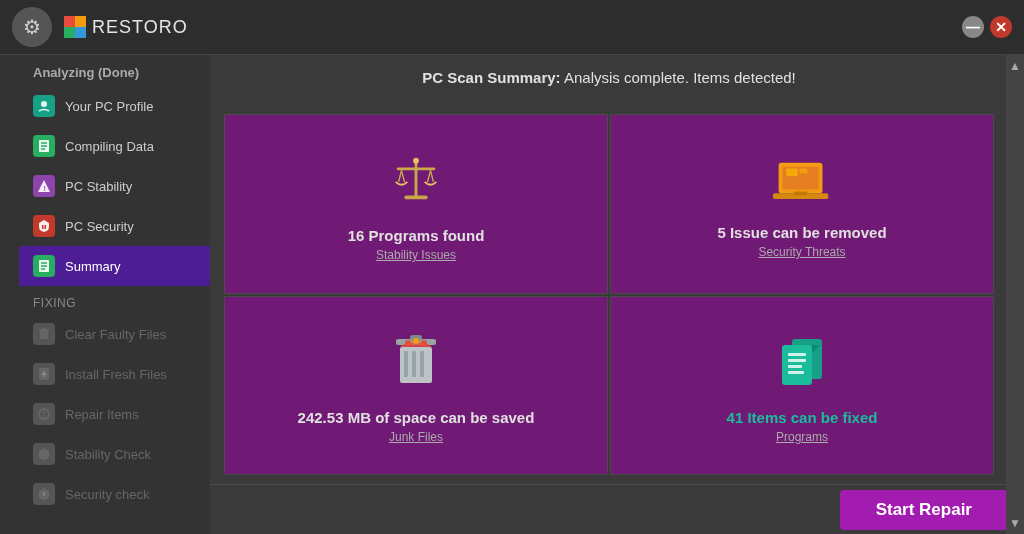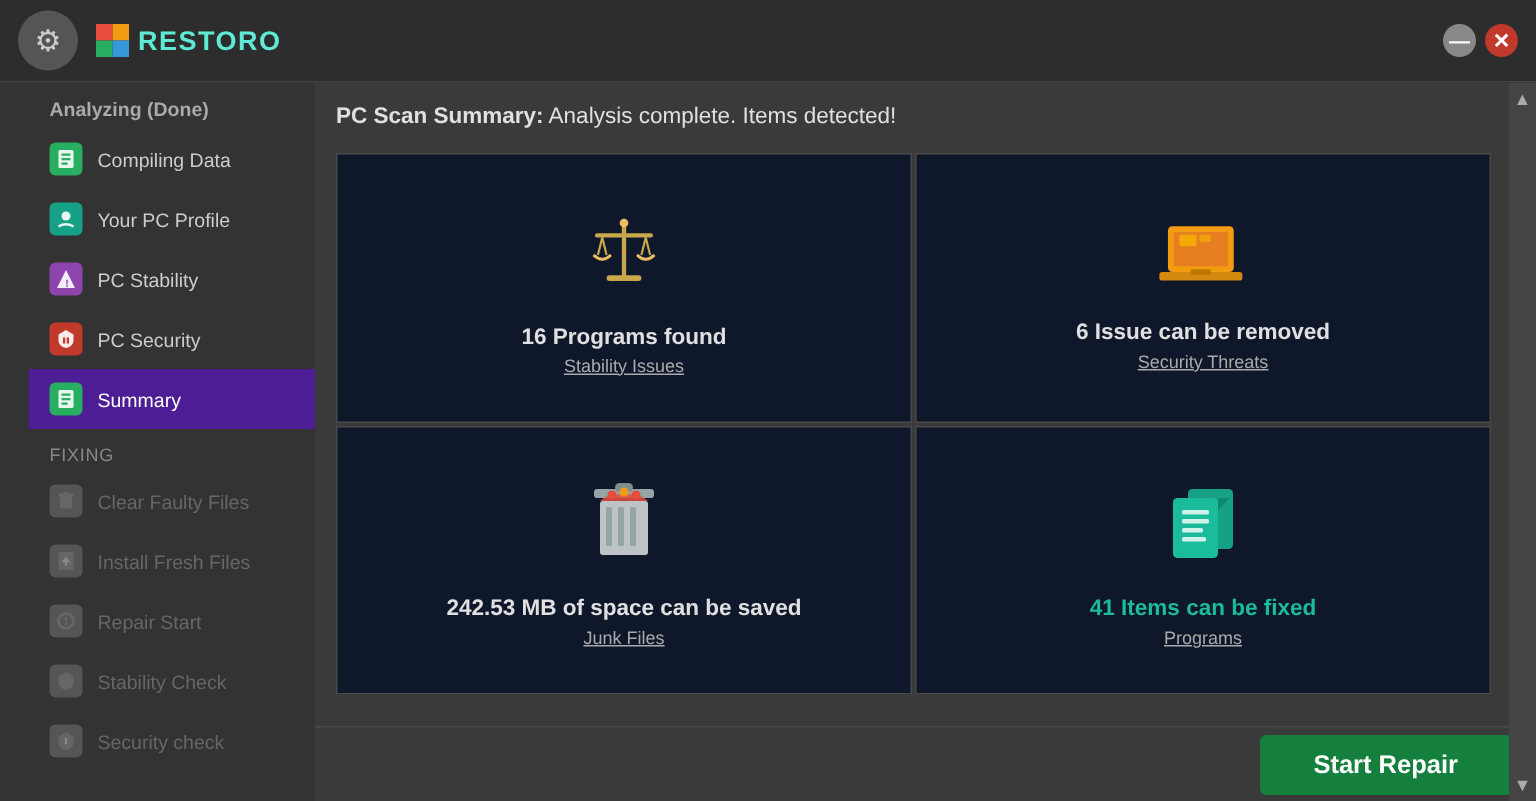--- a/index.html
+++ b/index.html
@@ -39,23 +39,23 @@
     .logo-area {
       display: flex;
       align-items: center;
       gap: 6px;
     }
     .logo-icon {
       width: 22px;
       height: 22px;
     }
     .logo-text {
-      color: #5eead4;
+      color: #e5e5e5;
       font-size: 18px;
-      font-weight: bold;
+      font-weight: normal;
       letter-spacing: 1px;
     }
     .title-bar-controls {
       margin-left: auto;
       display: flex;
       gap: 6px;
     }
     .title-btn {
       width: 22px;
       height: 22px;
@@ -175,38 +175,39 @@
 
     .panel-content {
       padding: 14px 30px 14px 14px;
       flex: 1;
       overflow: hidden;
     }
 
     .scan-summary-title {
       font-size: 15px;
       color: #e0e0e0;
-      margin-bottom: 16px;
+      margin-bottom: 28px;
       font-weight: normal;
+      text-align: center;
     }
     .scan-summary-title strong {
       font-weight: bold;
     }
 
     
     .cards-grid {
       display: grid;
       grid-template-columns: 1fr 1fr;
       grid-template-rows: 1fr 1fr;
       gap: 2px;
       height: calc(100% - 40px);
     }
 
     .card {
-      background: #0f172a;
+      background: #701a75;
       display: flex;
       flex-direction: column;
       align-items: center;
       justify-content: center;
       padding: 20px 10px 14px 10px;
       border: 1px solid #4a4a4a;
     }
 
     .card-icon {
       font-size: 52px;
@@ -236,21 +237,21 @@
       height: 50px;
       display: flex;
       align-items: center;
       justify-content: flex-end;
       padding: 0 16px;
       border-top: 1px solid #4a4a4a;
       flex-shrink: 0;
     }
 
     .start-repair-btn {
-      background: #15803d;
+      background: #a21caf;
       color: #fff;
       border: none;
       border-radius: 4px;
       padding: 10px 36px;
       font-size: 17px;
       font-weight: bold;
       cursor: pointer;
     }
 
     
@@ -280,40 +281,40 @@
     <button class="title-btn title-btn-close">✕</button>
   </div>
 </div>
 
 <div class="main-area">
 
   <div class="sidebar">
     <div class="sidebar-header">Analyzing (Done)</div>
 
     <div class="sidebar-item">
+      <div class="sidebar-icon icon-teal">
+        <svg width="14" height="14" viewBox="0 0 14 14">
+            <circle cx="7" cy="5" r="3" fill="white" opacity="0.9"></circle>
+            <path d="M2 12 Q7 9 12 12" stroke="white" stroke-width="1.5" fill="none" opacity="0.9"></path>
+          </svg>
+      </div>
+      <span>Your PC Profile</span>
+    </div>
+    <div class="sidebar-item">
       <div class="sidebar-icon icon-green">
         <svg width="14" height="14" viewBox="0 0 14 14">
             <rect x="2" y="1" width="10" height="12" rx="1" fill="white" opacity="0.9"></rect>
             <line x1="4" y1="4" x2="10" y2="4" stroke="#27ae60" stroke-width="1.5"></line>
             <line x1="4" y1="7" x2="10" y2="7" stroke="#27ae60" stroke-width="1.5"></line>
             <line x1="4" y1="10" x2="8" y2="10" stroke="#27ae60" stroke-width="1.5"></line>
           </svg>
       </div>
       <span>Compiling Data</span>
     </div>
     <div class="sidebar-item">
-      <div class="sidebar-icon icon-teal">
-        <svg width="14" height="14" viewBox="0 0 14 14">
-            <circle cx="7" cy="5" r="3" fill="white" opacity="0.9"></circle>
-            <path d="M2 12 Q7 9 12 12" stroke="white" stroke-width="1.5" fill="none" opacity="0.9"></path>
-          </svg>
-      </div>
-      <span>Your PC Profile</span>
-    </div>
-    <div class="sidebar-item">
       <div class="sidebar-icon icon-purple">
         <svg width="14" height="14" viewBox="0 0 14 14">
             <polygon points="7,1 13,13 1,13" fill="white" opacity="0.9"></polygon>
             <text x="6.5" y="12" font-size="7" fill="#8e44ad" font-weight="bold">!</text>
           </svg>
       </div>
       <span>PC Stability</span>
     </div>
     <div class="sidebar-item">
       <div class="sidebar-icon icon-red">
@@ -360,21 +361,21 @@
       <span>Install Fresh Files</span>
     </div>
     <div class="sidebar-item disabled">
       <div class="sidebar-icon icon-gray">
         <svg width="14" height="14" viewBox="0 0 14 14">
             <circle cx="7" cy="7" r="5" fill="none" stroke="#666" stroke-width="2"></circle>
             <line x1="7" y1="4" x2="7" y2="7" stroke="#666" stroke-width="1.5"></line>
             <circle cx="7" cy="9" r="1" fill="#666"></circle>
           </svg>
       </div>
-      <span>Repair Start</span>
+      <span>Repair Items</span>
     </div>
     <div class="sidebar-item disabled">
       <div class="sidebar-icon icon-gray">
         <svg width="14" height="14" viewBox="0 0 14 14">
             <path d="M7 1 L12 4 L12 8 Q12 12 7 13 Q2 12 2 8 L2 4 Z" fill="#666"></path>
           </svg>
       </div>
       <span>Stability Check</span>
     </div>
     <div class="sidebar-item disabled">
@@ -433,21 +434,21 @@
               <rect x="12" y="12" width="38" height="24" rx="1" fill="#e67e22"></rect>
 
               <rect x="16" y="14" width="12" height="8" rx="1" fill="#f8b500" opacity="0.8"></rect>
               <rect x="30" y="14" width="8" height="5" rx="1" fill="#f8b500" opacity="0.6"></rect>
 
               <rect x="2" y="40" width="58" height="6" rx="2" fill="#d68910"></rect>
 
               <rect x="24" y="38" width="14" height="4" rx="1" fill="#c07800"></rect>
             </svg>
           </div>
-          <div class="card-title">6 Issue can be removed</div>
+          <div class="card-title">5 Issue can be removed</div>
           <div class="card-link">Security Threats</div>
         </div>
 
         <div class="card">
           <div class="card-icon">
             <svg class="trash-svg" viewBox="0 0 52 58" xmlns="http://www.w3.org/2000/svg">
 
               <rect x="6" y="6" width="40" height="6" rx="2" fill="#95a5a6"></rect>
 
               <rect x="10" y="14" width="32" height="36" rx="2" fill="#bdc3c7"></rect>

